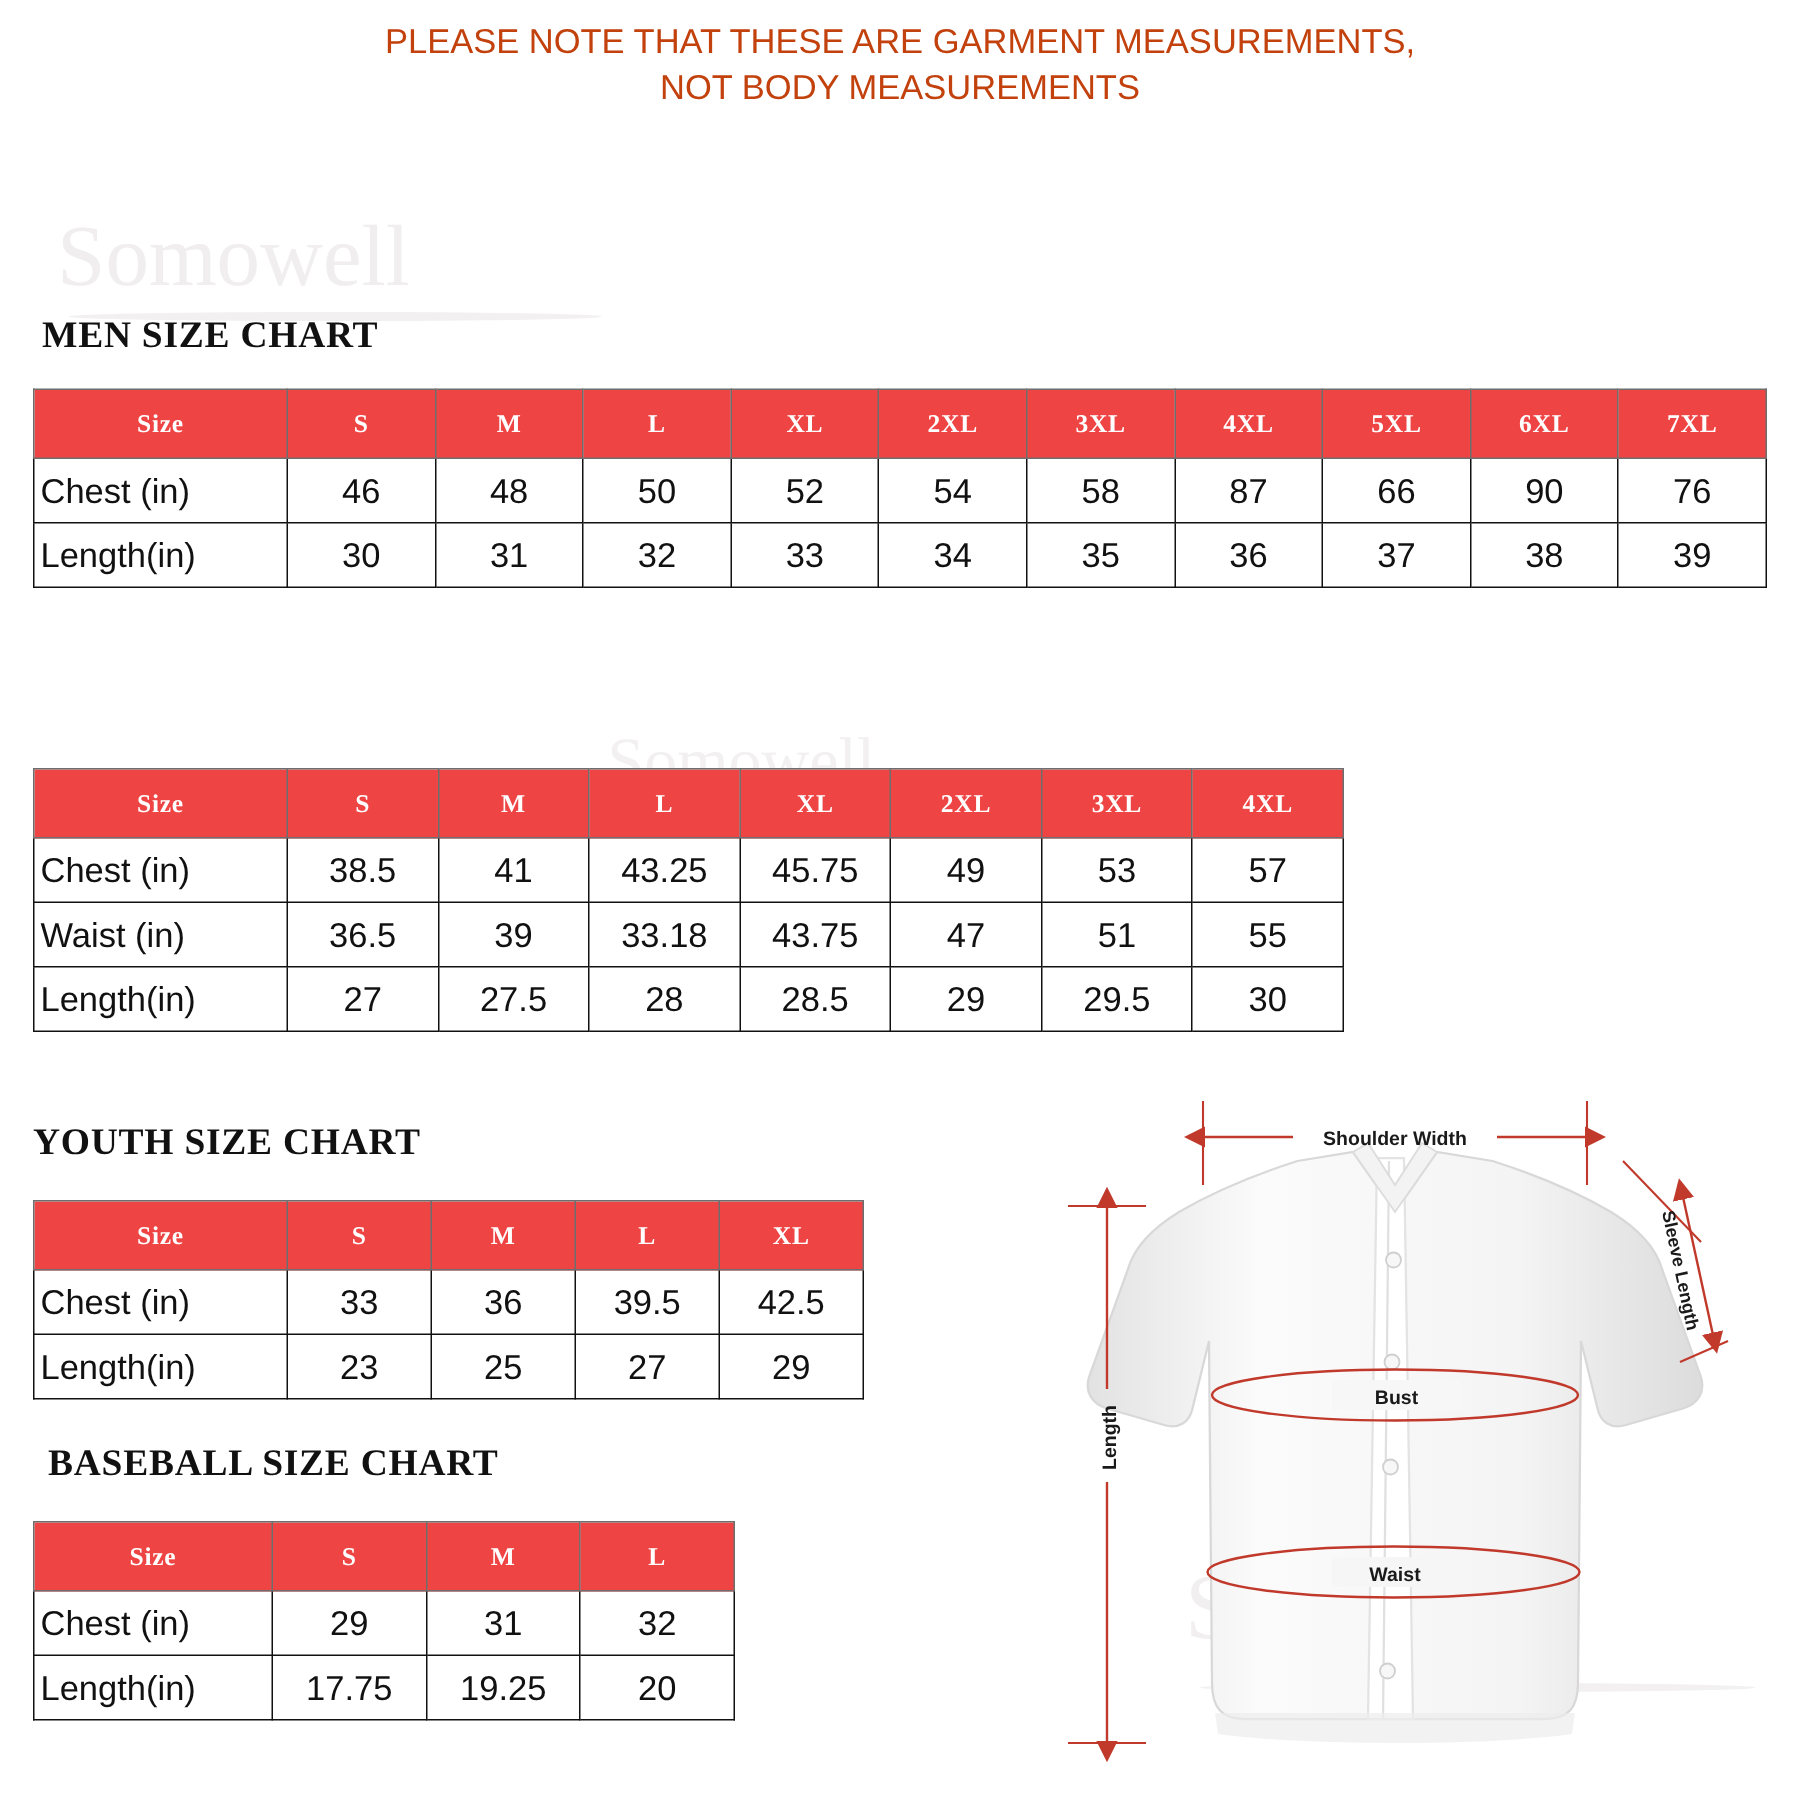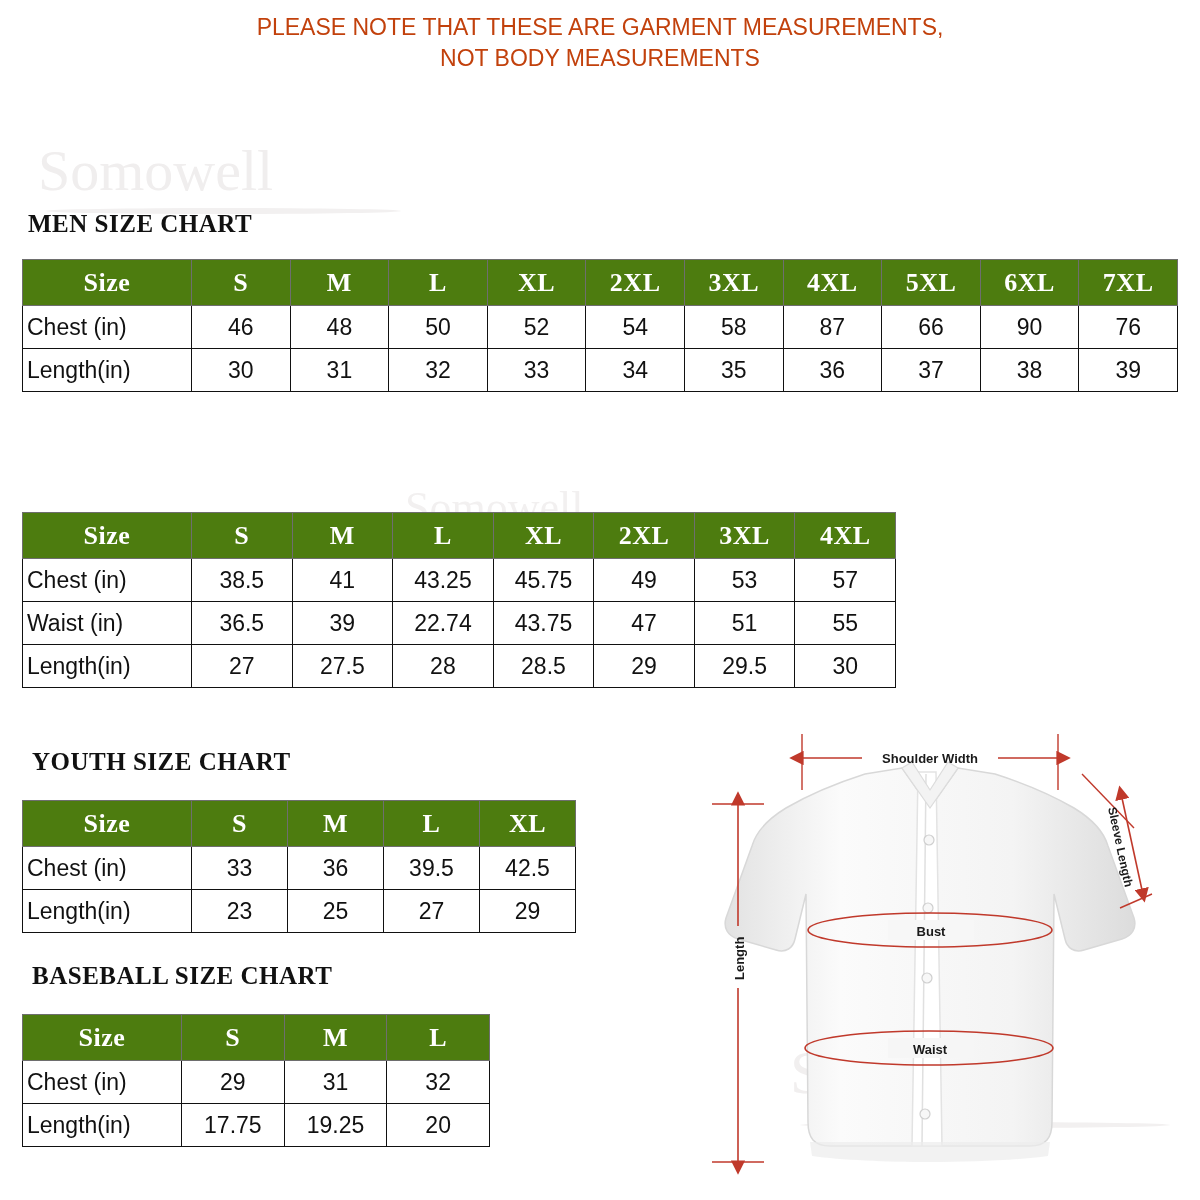--- a/index.html
+++ b/index.html
@@ -40,22 +40,22 @@
   
   table.size{
     position:absolute;border-collapse:collapse;background:#fff;
     table-layout:fixed;
   }
   table.size th,table.size td{
     border:1px solid #111;text-align:center;font-size:23px;color:#111;
     height:42px;padding:0 4px;
   }
   table.size thead th{
-    background:#4d7c0f;color:#ffffff;font-family:"Liberation Serif", serif;
-    font-weight:bold;font-size:26px;letter-spacing:0.5px;height:45px;
+    background:#ef4444;color:#ffffff;font-family:"Liberation Serif", serif;
+    font-weight:bold;font-size:17px;letter-spacing:0.5px;height:45px;
     border:1px solid #6e6e6e;
   }
   table.size tbody td:first-child{text-align:left;}
   .rowlabel{white-space:nowrap;}
 
   
   .diagram{position:absolute;left:690px;top:700px;width:480px;height:480px;}
   .diagram svg{display:block;}
 </style>
 </head>
@@ -144,40 +144,40 @@
         <td>43.25</td>
         <td>45.75</td>
         <td>49</td>
         <td>53</td>
         <td>57</td>
       </tr>
       <tr>
         <td class="rowlabel">Waist (in)</td>
         <td>36.5</td>
         <td>39</td>
-        <td>22.74</td>
+        <td>33.18</td>
         <td>43.75</td>
         <td>47</td>
         <td>51</td>
         <td>55</td>
       </tr>
       <tr>
         <td class="rowlabel">Length(in)</td>
         <td>27</td>
         <td>27.5</td>
         <td>28</td>
         <td>28.5</td>
         <td>29</td>
         <td>29.5</td>
         <td>30</td>
       </tr>
     </tbody>
   </table>
 
-  <div class="sec-head" style="left:32px;top:736px;text-align:right;">YOUTH SIZE CHART</div>
+  <div class="sec-head" style="left:22px;top:736px;text-align:right;">YOUTH SIZE CHART</div>
   <table class="size" id="tbl-youth" style="left:22px;top:788px;width:554px;">
     <thead>
       <tr>
         <th style="width:160px">Size</th>
         <th>S</th>
         <th>M</th>
         <th>L</th>
         <th>XL</th>
       </tr>
     </thead>

